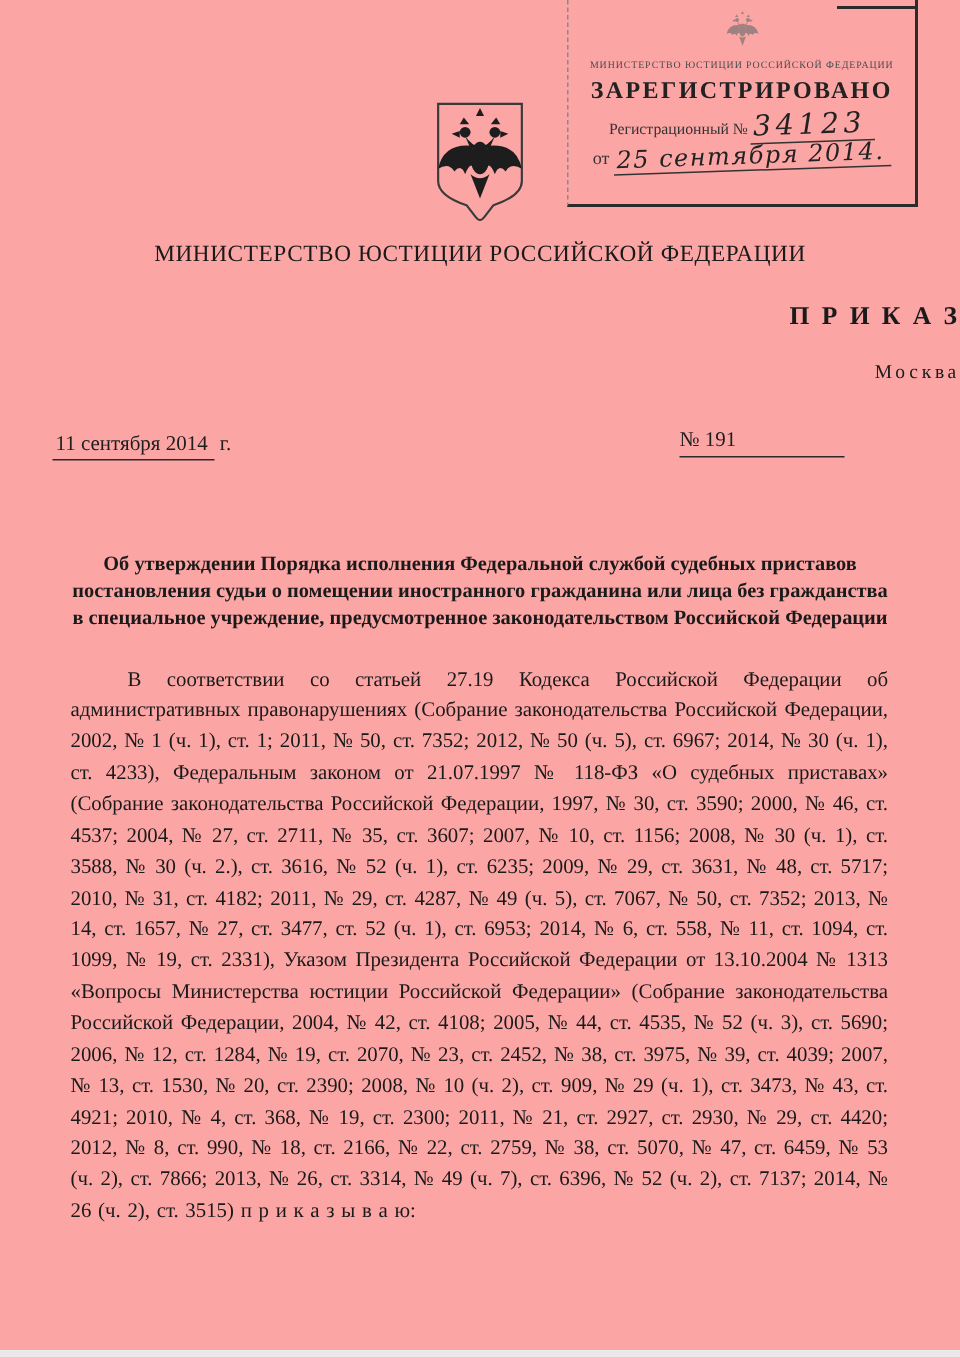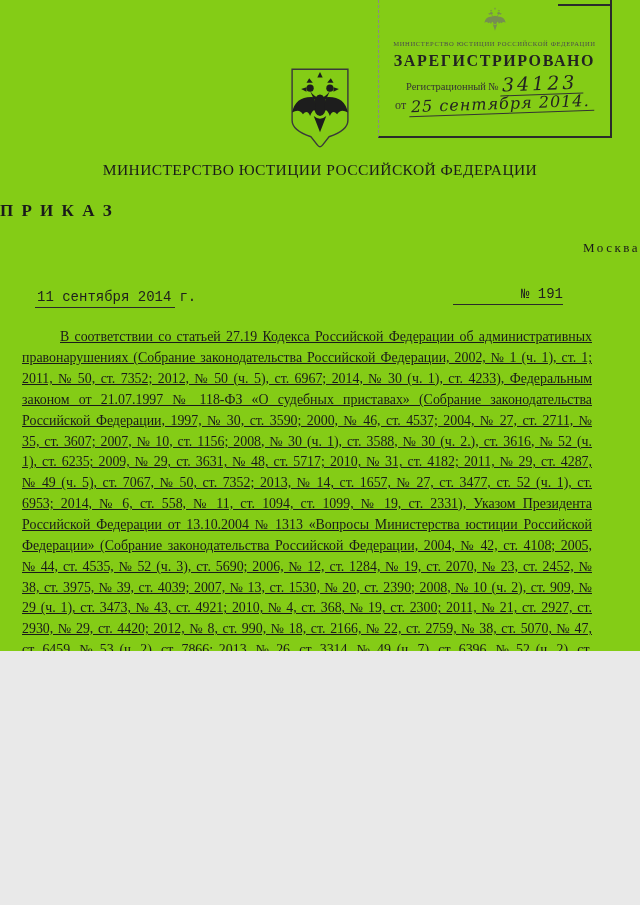--- a/index.html
+++ b/index.html
@@ -1,20 +1,20 @@
 <!DOCTYPE html>
 <html lang="ru"><head>
 <meta charset="utf-8">
 <style>
   html,body{margin:0;padding:0;background:#e9e9e9;}
   .page{
     position:relative;
-    width:640px;height:651px;
+    width:640px;height:900px;
     margin:0 auto;
-    background:#84cc16;
+    background:#fca5a5;
     color:#1a1a1a;
     font-family:"Liberation Serif","DejaVu Serif",serif;
     overflow:hidden;
   }
   
   .stamp{
     position:absolute;top:0;right:28px;
     width:234px;height:138px;
     border-right:2px solid #2b2b2b;
     border-bottom:2px solid #2b2b2b;
@@ -52,54 +52,53 @@
     border-bottom:1.5px solid #333;padding:0 4px 1px 2px;margin-left:3px;line-height:1;
   }
   
   .arms{display:block;margin:64px auto 0;width:72px;height:88px;}
   
   .ministry{
     text-align:center;margin-top:9px;
     font-size:15.5px;letter-spacing:.4px;line-height:1.18;
   }
   .doc-type{
-    text-align:left;margin-top:22px;
+    text-align:right;margin-top:22px;
     font-size:17px;font-weight:bold;letter-spacing:2px;
   }
   .city{
     text-align:right;margin-top:19px;
     font-size:13px;letter-spacing:2.5px;
   }
   
   .dateline{
     display:flex;justify-content:space-between;align-items:flex-end;
     margin:30px 77px 3px 35px;
-    font-family:Liberation Mono, monospace;
+    font-family:Liberation Serif, serif;
     font-size:14px;color:#1e1e1e;
   }
   .dateline .date-wrap{white-space:nowrap;}
   .dateline .date-main{border-bottom:1.5px solid #2a2a2a;padding:0 4px 2px 2px;}
   .dateline .date-suffix{padding-left:4px;}
   .dateline .number-box{
-    width:110px;text-align:right;
+    width:110px;text-align:left;
     border-bottom:1.5px solid #2a2a2a;padding-bottom:2px;
   }
   
   .subject{
     margin:62px auto 0;max-width:548px;
     text-align:center;font-weight:bold;
     font-size:13.6px;line-height:1.33;
   }
   
   .body-text{
-    margin:22px 48px 0 22px;
+    margin:22px 48px 0 47px;
     font-size:13.9px;line-height:1.5;
     text-align:justify;text-indent:38px;
     word-spacing:1px;
-    text-decoration:underline;
   }
 </style>
 </head>
 <body>
 
 <div class="page">
 
   <div class="stamp">
     <svg class="stamp-emblem" viewBox="0 0 80 96" aria-hidden="true">
       <g fill="#6f6f6f">
@@ -153,16 +152,17 @@
 
   <div class="city">Москва</div>
 
   <div class="dateline">
     <span class="date-wrap">
       <span class="date-main">11 сентября 2014</span><span class="date-suffix">г.</span>
     </span>
     <span class="number-box">№ 191</span>
   </div>
 
+  <div class="subject">Об утверждении Порядка исполнения Федеральной службой судебных приставов постановления судьи о помещении иностранного гражданина или лица без гражданства в специальное учреждение, предусмотренное законодательством Российской Федерации</div>
 
   <div class="body-text">В соответствии со статьей 27.19 Кодекса Российской Федерации об административных правонарушениях (Собрание законодательства Российской Федерации, 2002, № 1 (ч. 1), ст. 1; 2011, № 50, ст. 7352; 2012, № 50 (ч. 5), ст. 6967; 2014, № 30 (ч. 1), ст. 4233), Федеральным законом от 21.07.1997 № 118-ФЗ «О судебных приставах» (Собрание законодательства Российской Федерации, 1997, № 30, ст. 3590; 2000, № 46, ст. 4537; 2004, № 27, ст. 2711, № 35, ст. 3607; 2007, № 10, ст. 1156; 2008, № 30 (ч. 1), ст. 3588, № 30 (ч. 2.), ст. 3616, № 52 (ч. 1), ст. 6235; 2009, № 29, ст. 3631, № 48, ст. 5717; 2010, № 31, ст. 4182; 2011, № 29, ст. 4287, № 49 (ч. 5), ст. 7067, № 50, ст. 7352; 2013, № 14, ст. 1657, № 27, ст. 3477, ст. 52 (ч. 1), ст. 6953; 2014, № 6, ст. 558, № 11, ст. 1094, ст. 1099, № 19, ст. 2331), Указом Президента Российской Федерации от 13.10.2004 № 1313 «Вопросы Министерства юстиции Российской Федерации» (Собрание законодательства Российской Федерации, 2004, № 42, ст. 4108; 2005, № 44, ст. 4535, № 52 (ч. 3), ст. 5690; 2006, № 12, ст. 1284, № 19, ст. 2070, № 23, ст. 2452, № 38, ст. 3975, № 39, ст. 4039; 2007, № 13, ст. 1530, № 20, ст. 2390; 2008, № 10 (ч. 2), ст. 909, № 29 (ч. 1), ст. 3473, № 43, ст. 4921; 2010, № 4, ст. 368, № 19, ст. 2300; 2011, № 21, ст. 2927, ст. 2930, № 29, ст. 4420; 2012, № 8, ст. 990, № 18, ст. 2166, № 22, ст. 2759, № 38, ст. 5070, № 47, ст. 6459, № 53 (ч. 2), ст. 7866; 2013, № 26, ст. 3314, № 49 (ч. 7), ст. 6396, № 52 (ч. 2), ст. 7137; 2014, № 26 (ч. 2), ст. 3515) п р и к а з ы в а ю:</div>
 
 </div>
 
 </body></html>

